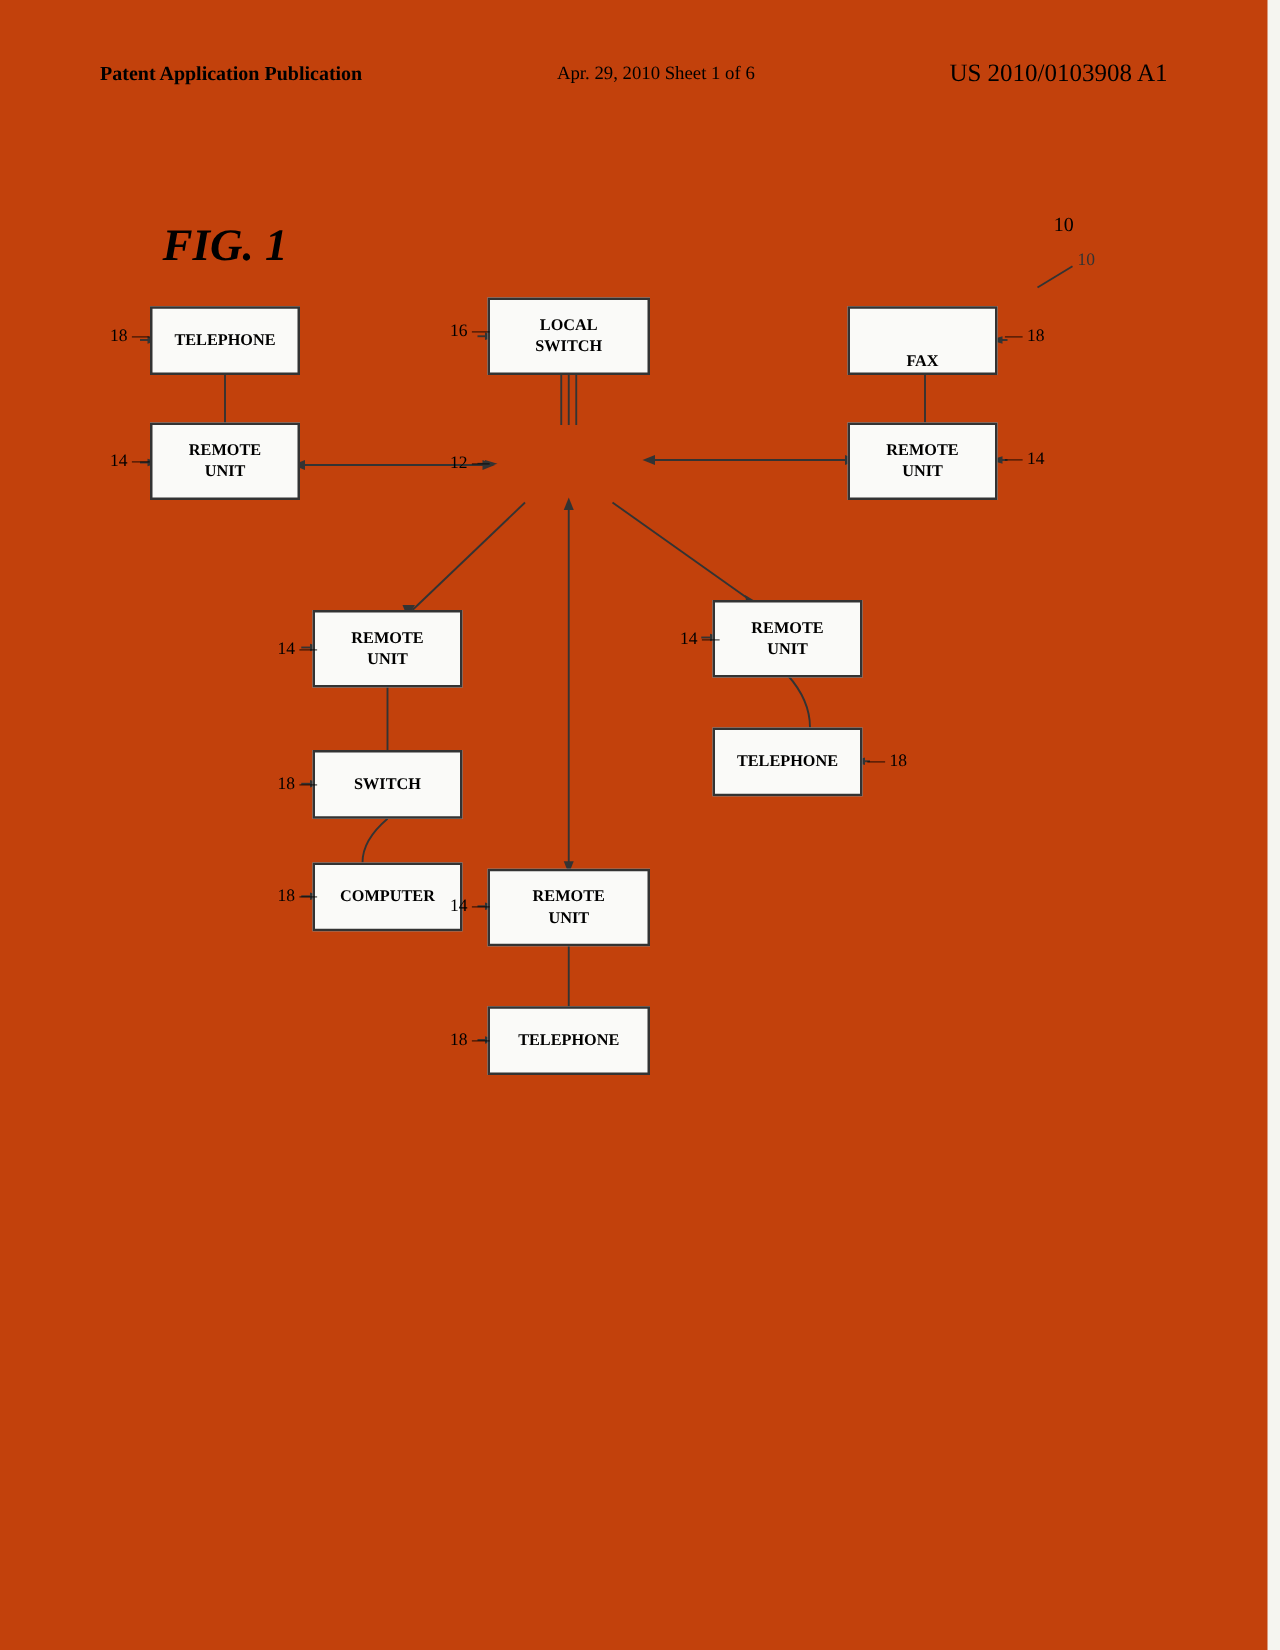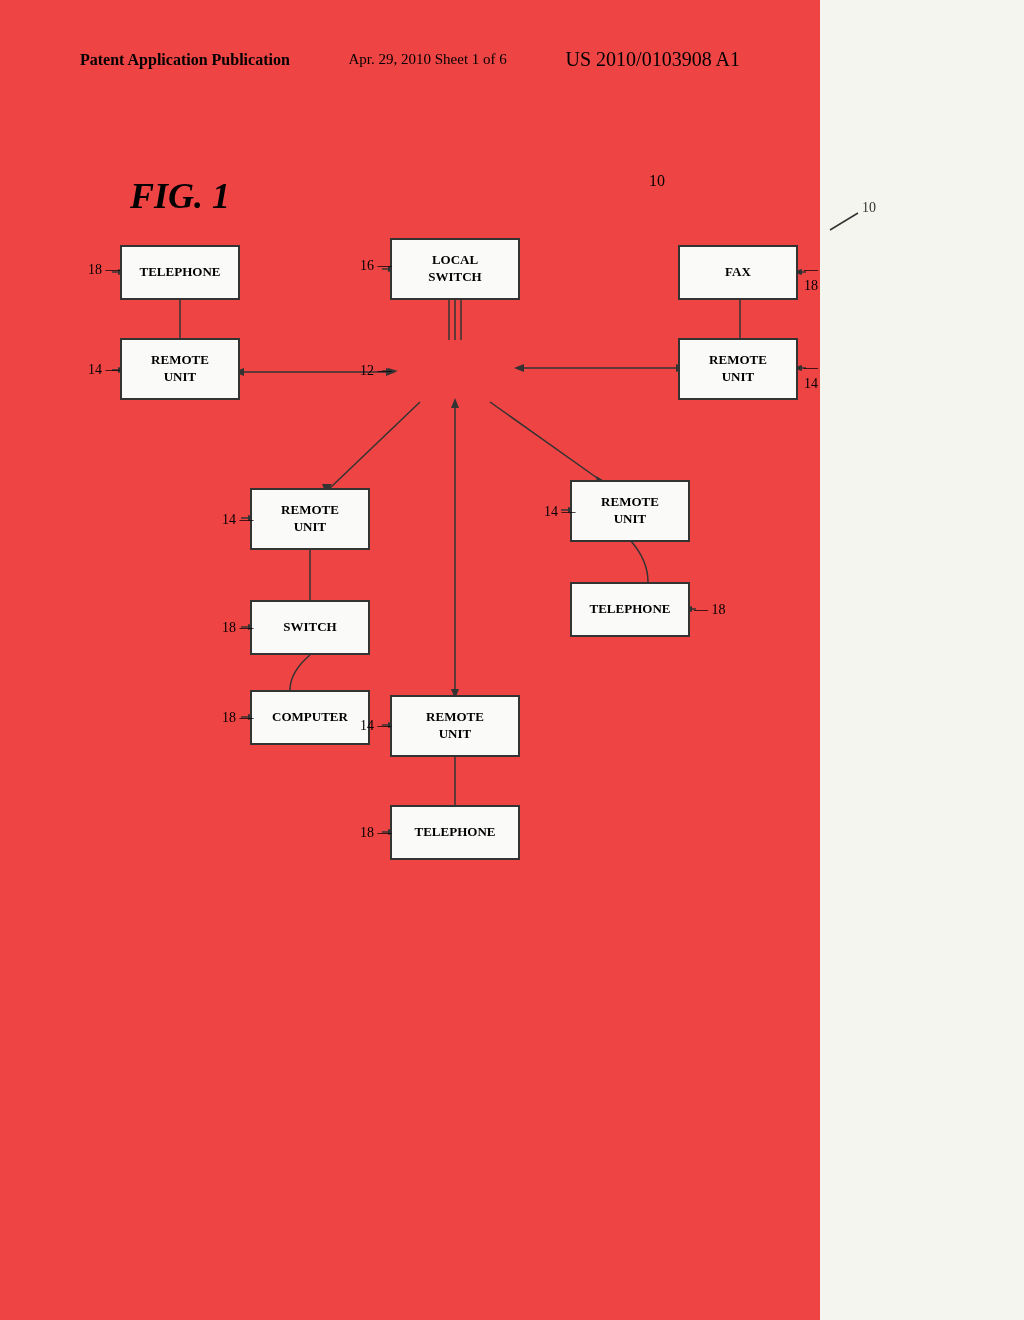--- a/index.html
+++ b/index.html
@@ -5,23 +5,23 @@
     * { margin: 0; padding: 0; box-sizing: border-box; }
     body {
       width: 1024px;
       height: 1320px;
       background: #f5f5f0;
       font-family: 'Times New Roman', Times, serif;
       overflow: hidden;
       position: relative;
     }
     .page {
-      width: 820px;
+      width: 1014px;
       height: 1320px;
-      background: #ef4444;
+      background: #c2410c;
       position: relative;
     }
     
     .header {
       position: absolute;
       top: 48px;
       left: 0; right: 0;
       display: flex;
       justify-content: space-between;
       align-items: center;
@@ -187,21 +187,21 @@
 
   <div class="box" style="left:120px; top:338px; width:120px; height:62px; font-size:13px;">
     <span>REMOTE<br>UNIT</span>
   </div>
 
   <div class="box" style="left:390px; top:238px; width:130px; height:62px; font-size:13px;">
     <span>LOCAL<br>SWITCH</span>
   </div>
 
 
-  <div class="box" style="left:678px; top:245px; width:120px; height:55px; font-size:13px;">
+  <div class="box" style="left:678px; top:245px; width:120px; height:55px; font-size:13px;align-items:flex-end;">
     <span>FAX</span>
   </div>
 
   <div class="box" style="left:678px; top:338px; width:120px; height:62px; font-size:13px;">
     <span>REMOTE<br>UNIT</span>
   </div>
 
   <div class="box" style="left:250px; top:488px; width:120px; height:62px; font-size:13px;">
     <span>REMOTE<br>UNIT</span>
   </div>

